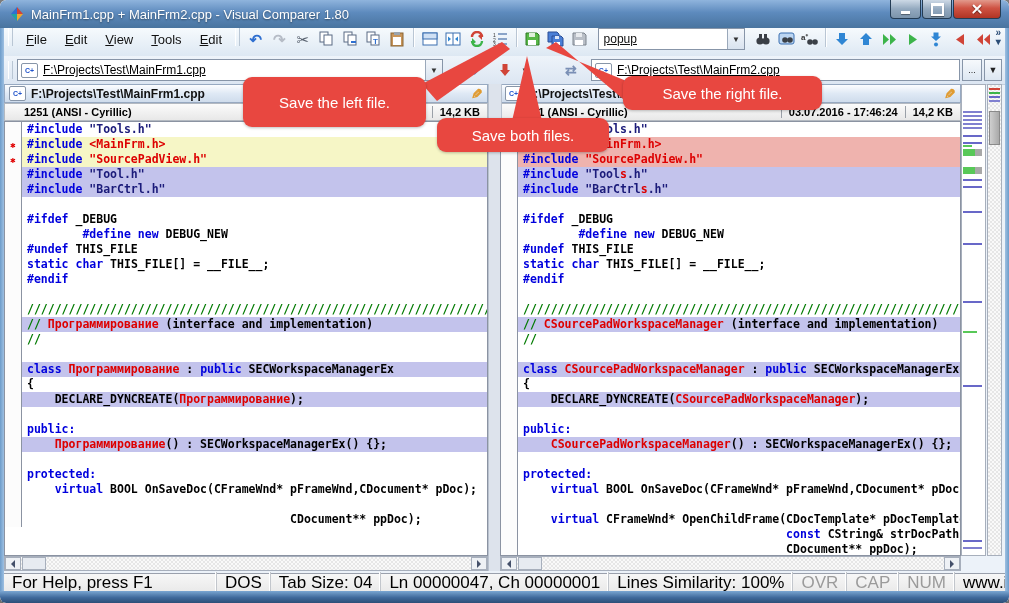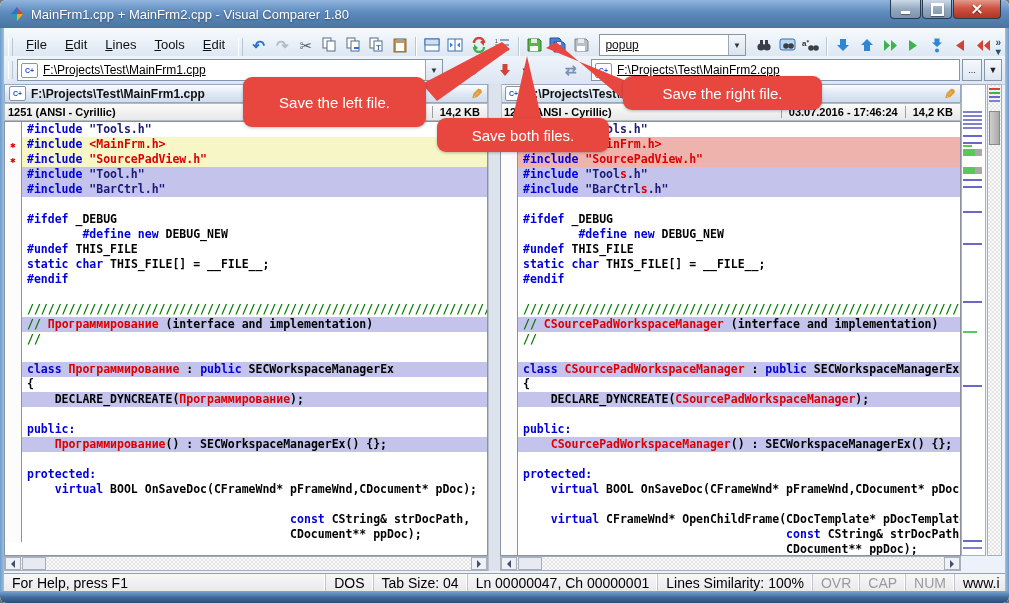--- a/index.html
+++ b/index.html
@@ -21,21 +21,21 @@
   .glyph-x{position:relative;width:12px;height:12px;}
   .glyph-x::before,.glyph-x::after{content:"";position:absolute;left:0;top:5px;width:12px;height:2.4px;background:#fff;border-radius:1px;box-shadow:0 1px 1px rgba(0,0,0,.35);}
   .glyph-x::before{transform:rotate(45deg);}.glyph-x::after{transform:rotate(-45deg);}
   .border-l,.border-r{position:absolute;top:28px;bottom:12px;width:4px;background:linear-gradient(90deg,#6d9cca,#9ec0e2);}
   .border-l{left:0}.border-r{right:0;background:linear-gradient(90deg,#9ec0e2,#6d9cca);}
   .border-b{position:absolute;left:0;bottom:0;height:12px;width:100%;border-radius:0 0 6px 6px;
     background:linear-gradient(#7aa6d2,#3f699b 55%,#2c4e77);}
   
   .menubar{position:absolute;left:4px;right:4px;top:28px;height:28px;
     background:linear-gradient(#f6fafd,#dde8f3);border-bottom:1px solid #c3d0de;
-    display:flex;align-items:flex-end;font-size:13px;color:#111;}
+    display:flex;align-items:flex-start;font-size:13px;color:#111;}
   .grip{width:3px;height:18px;border-left:1px solid #fff;border-right:1px solid #b9c6d4;margin:0 4px;}
   .menu-item{display:inline-block;padding:4px 9px;cursor:default;}
   .menu-item::first-letter{text-decoration:underline;}
   .tsep{width:1px;height:19px;background:#b9c6d4;margin:0 4px;box-shadow:1px 0 0 #fff;}
   .tbtn{width:24px;height:22px;display:flex;align-items:center;justify-content:center;border-radius:3px;}
   .tbtn svg{display:block}
   .uni{font-size:15px;font-weight:bold;line-height:1;}
   .combo{height:20px;background:#fff;border:1px solid #8795a8;display:flex;align-items:center;font-size:12px;}
   .combo .cval{flex:1;padding:0 5px;white-space:nowrap;overflow:hidden;text-decoration:underline;}
   .drop{width:16px;height:100%;background:linear-gradient(#f4f7fb,#d9e3ef);border-left:1px solid #9aa8ba;
@@ -49,21 +49,21 @@
     font-size:7px;font-weight:bold;color:#2255cc;display:flex;align-items:center;justify-content:center;flex:0 0 auto;}
   .sqbtn{height:20px;border:1px solid #8795a8;background:linear-gradient(#f6f9fc,#dde7f2);
     display:flex;align-items:center;justify-content:center;font-size:9px;color:#222;}
   
   .phead{position:absolute;top:84px;height:19px;background:linear-gradient(#fcfdff,#dfe9f5 50%,#cfdcec);
     border:1px solid #97a9c1;box-sizing:border-box;display:flex;align-items:center;font-size:12px;font-weight:bold;color:#111;}
   .phead .txt{margin-left:5px;white-space:nowrap;overflow:hidden;flex:1;}
   .pencil{color:#e09a2e;font-size:14px;margin-right:4px;transform:scaleX(-1);}
   .pinfo{position:absolute;top:103px;height:18px;background:linear-gradient(#fbfbfb,#e8e8e8);
     border:1px solid #b3b9c1;box-sizing:border-box;display:flex;align-items:center;font-size:11px;font-weight:bold;color:#000;}
-  .pinfo .enc{flex:1;padding-left:3px;white-space:nowrap;overflow:hidden;}
+  .pinfo .enc{flex:1;padding-left:19px;white-space:nowrap;overflow:hidden;}
   .pinfo .cell{border-left:1px solid #9aa0a8;padding:0 7px;white-space:nowrap;}
   
   .pane{position:absolute;top:121px;height:435px;background:#fff;border:1px solid #8b93a2;box-sizing:border-box;
     overflow:hidden;font-family:"DejaVu Sans Mono","Liberation Mono",monospace;font-size:11.5px;font-weight:bold;}
   .cl{display:flex;height:15px;line-height:15px;white-space:pre;}
   .gut{flex:0 0 16px;background:#fcfcfc;border-right:1px solid #8b93a2;text-align:center;}
   .mark{color:#e00000;font-size:9px;line-height:15px;}
   .cl .txt{flex:1;padding-left:5px;overflow:hidden;}
   .bg-y{background:#f6f6c6;}.bg-l{background:#c3c3ec;}.bg-p{background:#efb3ae;}
   .kw{color:#0000dd;}.str{color:#1b1b7a;}.red{color:#dd0000;}.cmt{color:#007a00;}.pl{color:#000;}
@@ -80,21 +80,21 @@
   .hscroll{position:absolute;top:556px;height:15px;background:repeating-conic-gradient(#e6e6e6 0% 25%,#f9f9f9 0% 50%) 0 0/4px 4px;
     border:1px solid #a7afbc;box-sizing:border-box;display:flex;}
   .harrow{width:16px;height:100%;background:#eef1f5;border:1px solid #a7afbc;box-sizing:border-box;display:flex;align-items:center;justify-content:center;}
   .tri{width:0;height:0;border:4px solid transparent;}
   .tri.l{border-right-color:#44506a;border-left-width:0;}
   .tri.r{border-left-color:#44506a;border-right-width:0;}
   .hthumb{width:24px;height:100%;background:#e7ebf1;border:1px solid #a7afbc;box-sizing:border-box;margin-left:1px;}
   .leftmark{position:absolute;left:0px;top:122px;width:4px;height:66px;background:linear-gradient(90deg,#27548b,#3f74b4);border-radius:2px;}
   
   .statusbar{position:absolute;left:4px;right:4px;top:573px;height:18px;background:linear-gradient(#f7f7f7,#e9e9e9);
-    border-top:1px solid #9aa0ac;display:flex;align-items:center;font-size:14px;color:#000;}
+    border-top:1px solid #9aa0ac;display:flex;align-items:center;font-size:17px;color:#000;}
   .sb-help{flex:1;padding-left:8px;}
   .sb-cell{border-left:1px solid #c2c6cc;box-shadow:-1px 0 0 #fff;padding:1px 8px;white-space:nowrap;}
   .sb-dim{color:#9b9b9b;}
   .sb-site{width:34px;overflow:hidden;}
   
   .callout{position:absolute;background:#e84740;color:#fff;font-size:15px;border-radius:9px;
     display:flex;align-items:center;justify-content:center;z-index:50;box-shadow:0 1px 3px rgba(0,0,0,.25);}
   #tails{position:absolute;left:0;top:0;z-index:49;pointer-events:none;}
   
   .ic-undo{color:#2f6fd0;}.ic-redo{color:#b6bcc6;}.ic-cut{color:#5a6370;font-weight:normal;}
@@ -126,21 +126,21 @@
       <span class="wbtn close">
           <span class="glyph-x"></span>
         </span>
     </span>
   </div>
 
   <div class="menubar">
     <span class="grip"></span>
     <span class="menu-item">File</span>
     <span class="menu-item">Edit</span>
-    <span class="menu-item">Lines</span>
+    <span class="menu-item">View</span>
     <span class="menu-item">Tools</span>
     <span class="menu-item">Edit</span>
     <span class="grip"></span>
     <span class="tbtn">
         <span class="uni ic-undo">↶</span>
       </span>
     <span class="tbtn">
         <span class="uni ic-redo">↷</span>
       </span>
     <span class="tbtn">
@@ -369,21 +369,20 @@
       <div class="cl"><span class="gut"></span><span class="txt bg-l"><span class="kw">class</span><span class="pl"> </span><span class="red">Программирование</span><span class="pl"> : </span><span class="kw">public</span><span class="pl"> SECWorkspaceManagerEx</span></span></div>
       <div class="cl"><span class="gut"></span><span class="txt"><span class="pl">{</span></span></div>
       <div class="cl"><span class="gut"></span><span class="txt bg-l"><span class="pl">    DECLARE_DYNCREATE(</span><span class="red">Программирование</span><span class="pl">);</span></span></div>
       <div class="cl"><span class="gut"></span><span class="txt"></span></div>
       <div class="cl"><span class="gut"></span><span class="txt"><span class="kw">public:</span></span></div>
       <div class="cl"><span class="gut"></span><span class="txt bg-l"><span class="pl">    </span><span class="red">Программирование</span><span class="pl">() : SECWorkspaceManagerEx() {};</span></span></div>
       <div class="cl"><span class="gut"></span><span class="txt"></span></div>
       <div class="cl"><span class="gut"></span><span class="txt"><span class="kw">protected:</span></span></div>
       <div class="cl"><span class="gut"></span><span class="txt"><span class="pl">    </span><span class="kw">virtual</span><span class="pl"> BOOL OnSaveDoc(CFrameWnd* pFrameWnd,CDocument* pDoc);</span></span></div>
       <div class="cl"><span class="gut"></span><span class="txt"></span></div>
-      <div class="cl"><span class="gut"></span><span class="txt"><span class="pl">                                      </span><span class="kw">const</span><span class="pl"> CString&amp; strDocPath,</span></span></div>
       <div class="cl"><span class="gut"></span><span class="txt"><span class="pl">                                      CDocument** ppDoc);</span></span></div>
     </div>
   <div class="splitter"></div>
   <div class="pane" id="code-right" style="left:500px;width:461px;">
       <div class="cl"><span class="gut"></span><span class="txt"><span class="kw">#include</span><span class="pl"> </span><span class="str">"Tools.h"</span></span></div>
       <div class="cl"><span class="gut"></span><span class="txt bg-p"><span class="kw">#include</span><span class="pl"> </span><span class="red">&lt;MainFrm.h&gt;</span></span></div>
       <div class="cl"><span class="gut"></span><span class="txt bg-p"><span class="kw">#include</span><span class="pl"> </span><span class="red">"SourcePadView.h"</span></span></div>
       <div class="cl"><span class="gut"></span><span class="txt bg-l"><span class="kw">#include</span><span class="pl"> </span><span class="str">"Tool</span><span class="red">s</span><span class="str">.h"</span></span></div>
       <div class="cl"><span class="gut"></span><span class="txt bg-l"><span class="kw">#include</span><span class="pl"> </span><span class="str">"BarCtrl</span><span class="red">s</span><span class="str">.h"</span></span></div>
       <div class="cl"><span class="gut"></span><span class="txt"></span></div>

